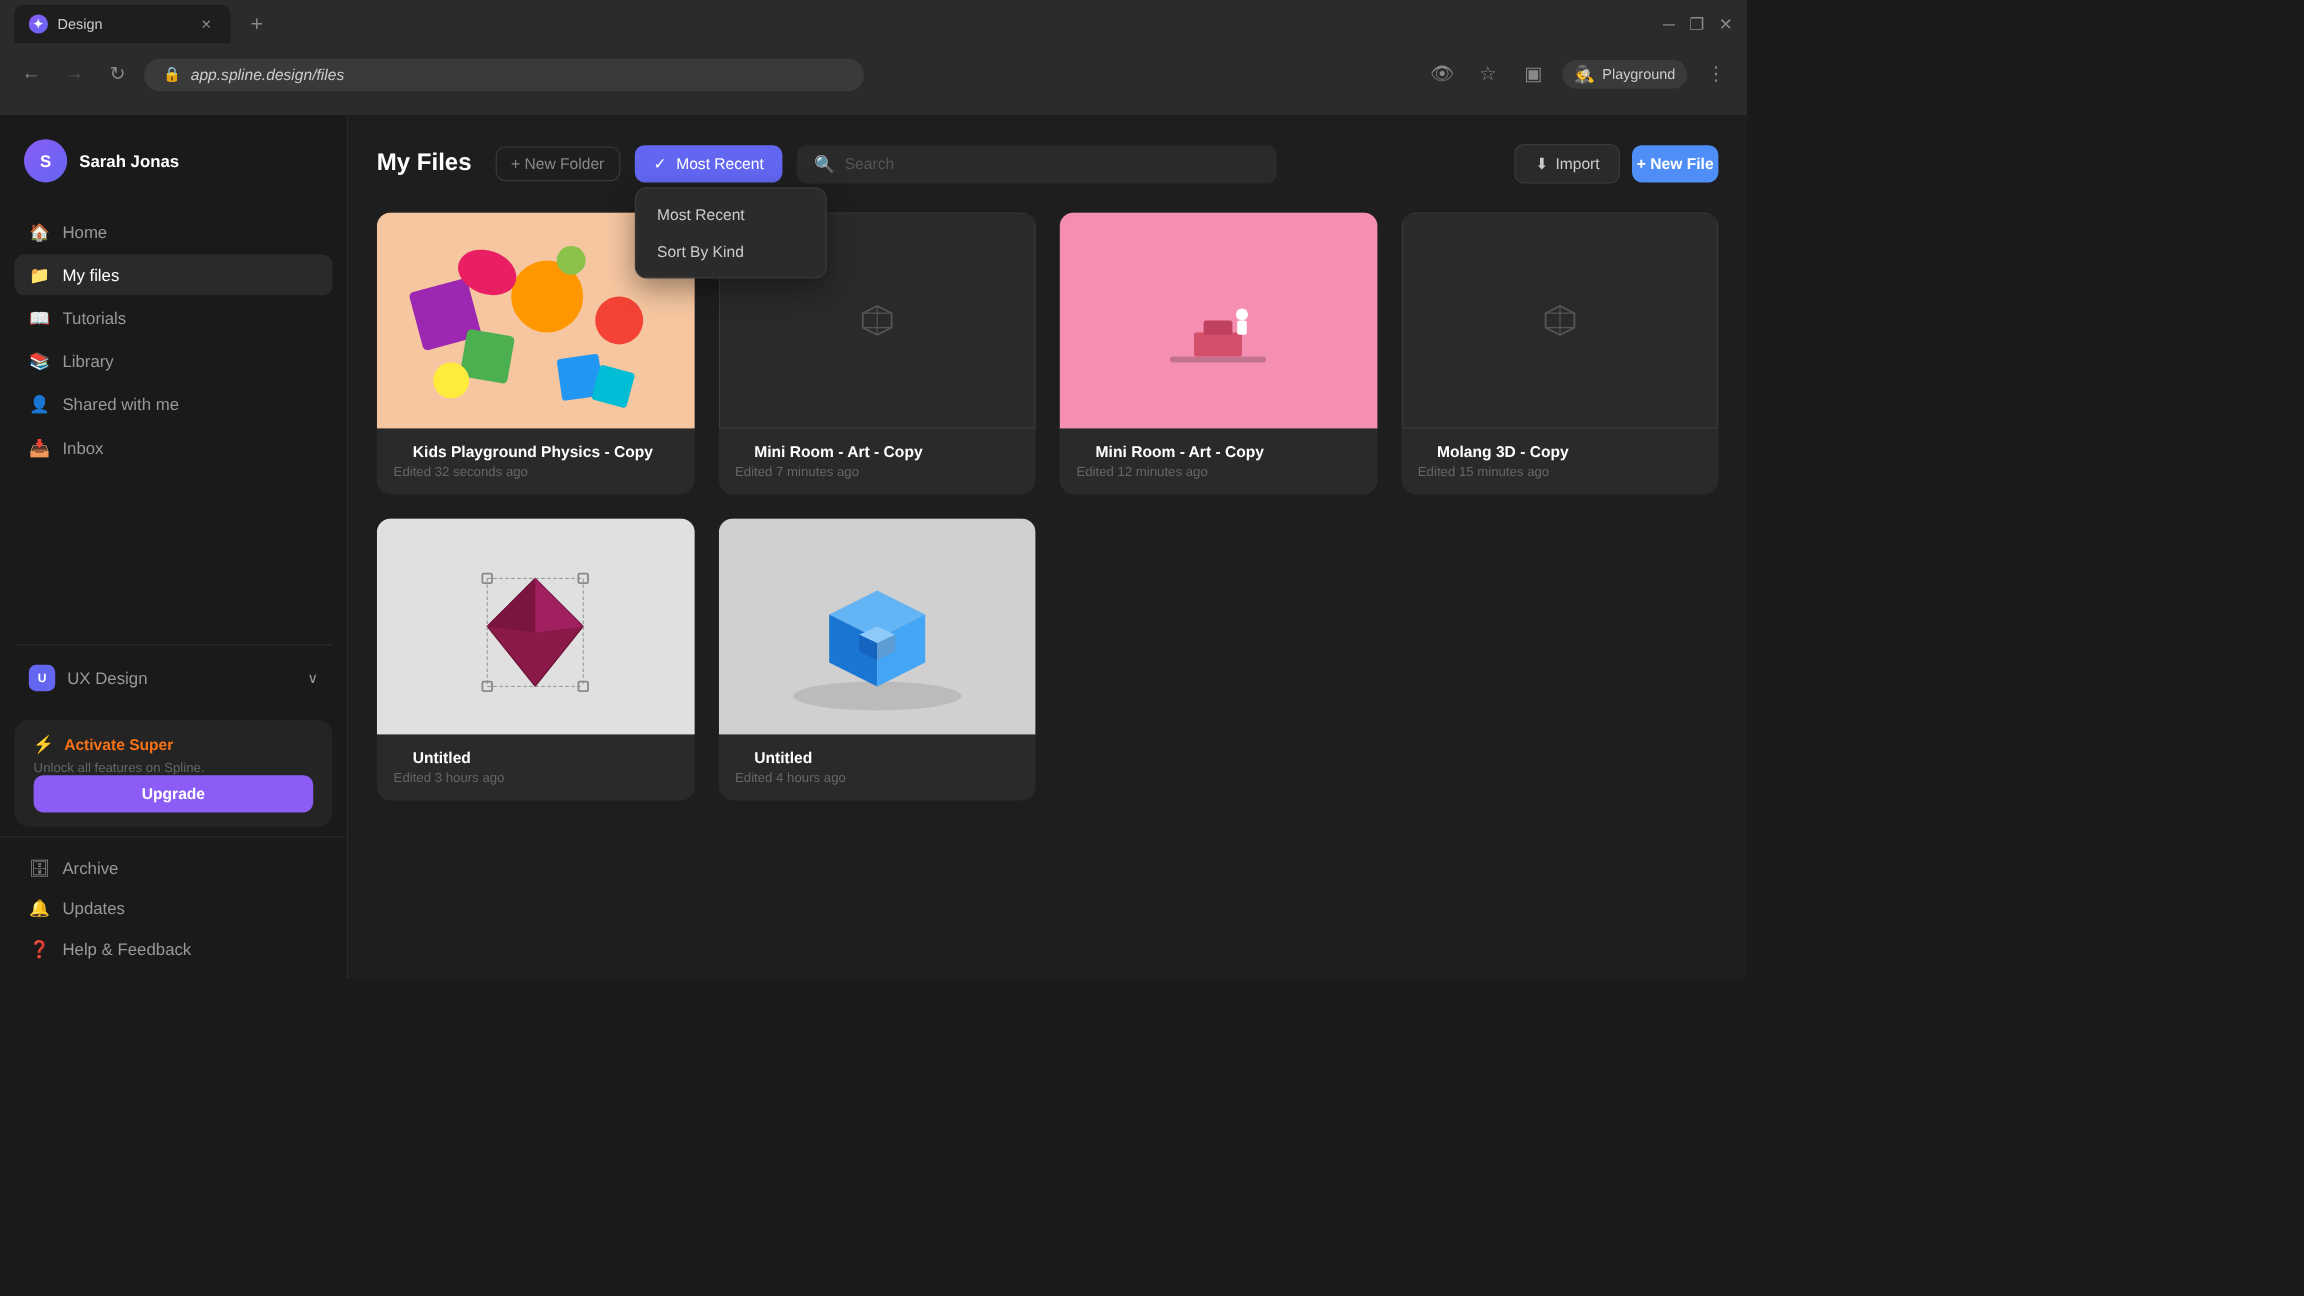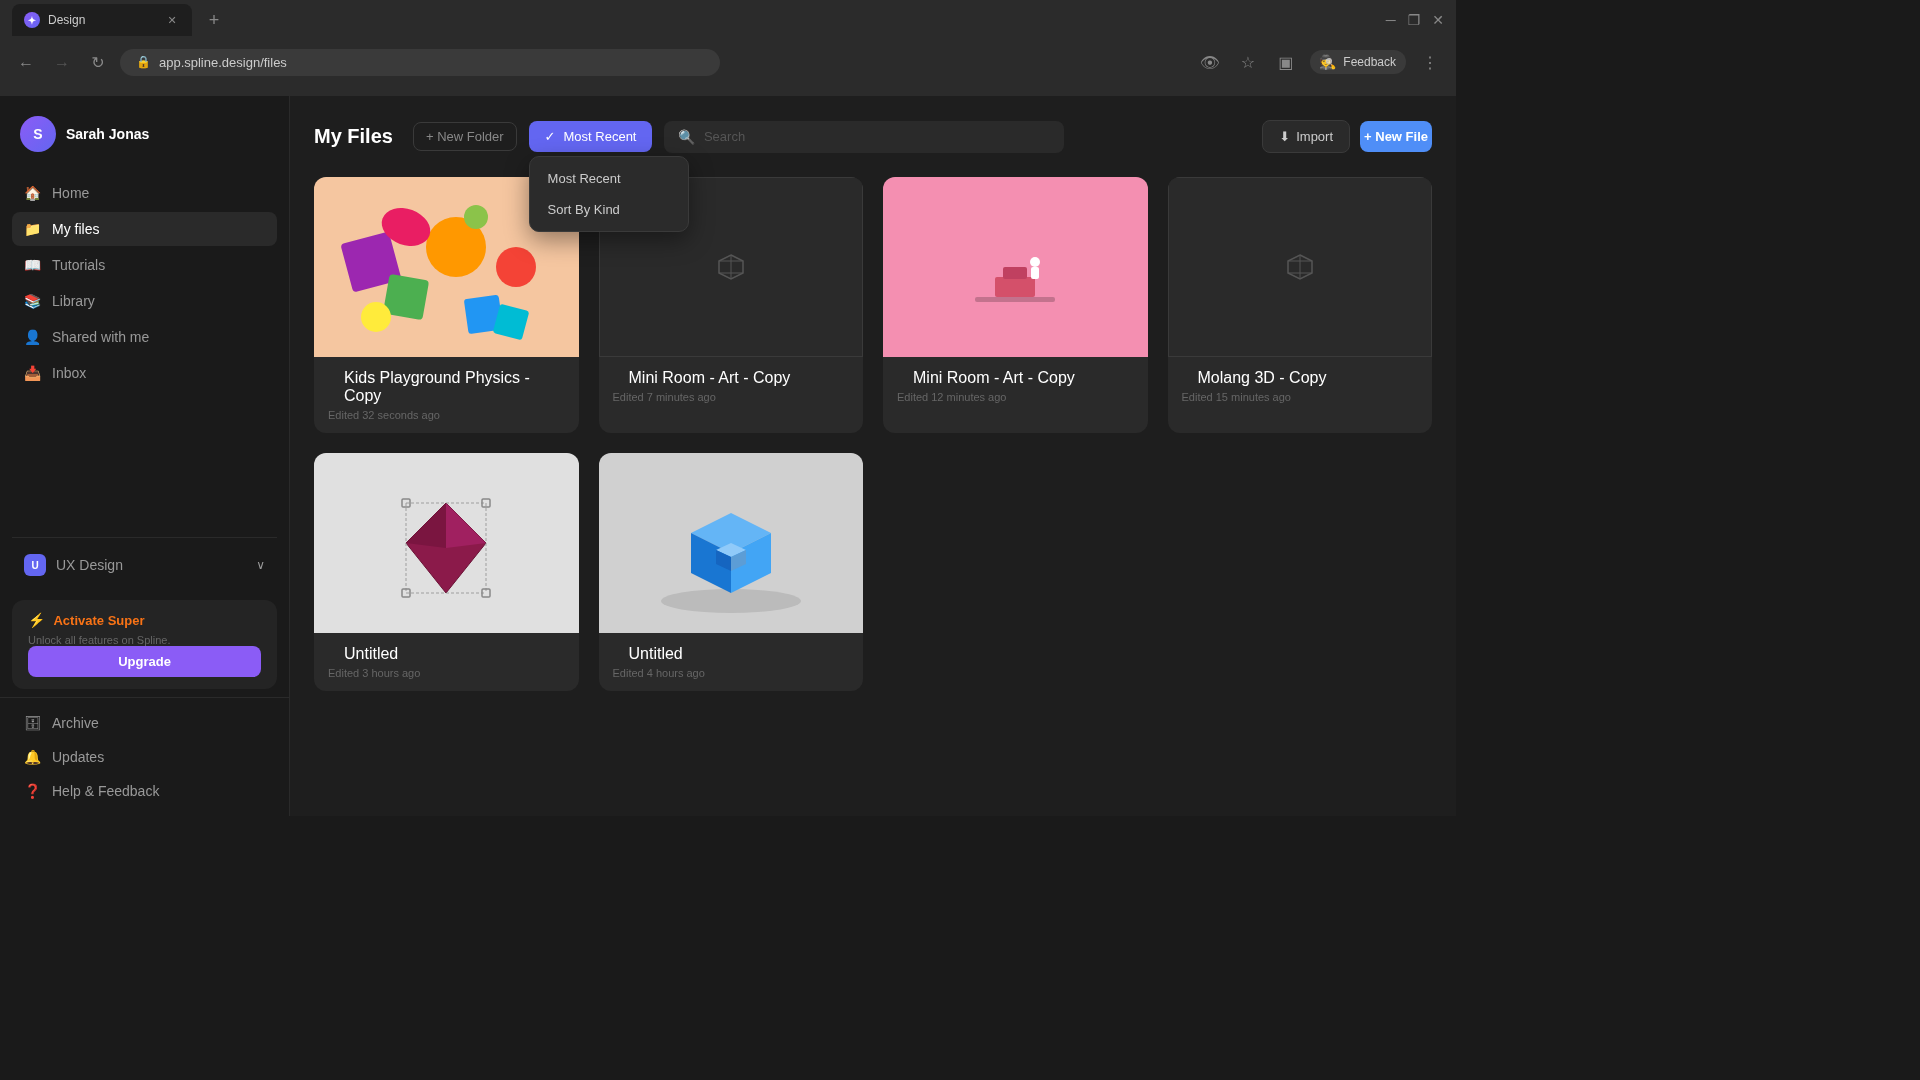--- a/index.html
+++ b/index.html
@@ -101,20 +101,21 @@
       border-radius: 20px;
       padding: 6px 16px;
       display: flex;
       align-items: center;
       gap: 8px;
       max-width: 600px;
     }
     .address-bar-url {
       font-size: 13px;
       color: #ccc;
+      font-style: italic;
     }
     .address-bar-lock {
       color: #888;
       font-size: 12px;
     }
     .toolbar-right {
       margin-left: auto;
       display: flex;
       align-items: center;
       gap: 10px;
@@ -416,22 +417,22 @@
       position: relative;
       overflow: hidden;
       display: flex;
       align-items: center;
       justify-content: center;
     }
     .file-info {
       padding: 12px 14px;
     }
     .file-name {
-      font-size: 16px;
-      font-weight: 400;
+      font-size: 13px;
+      font-weight: 700;
       color: #fff;
       margin-bottom: 4px;
       padding-left: 16px;
     }
     .file-time {
       font-size: 11px;
       color: #666;
     }
 
     
@@ -482,21 +483,21 @@
     <div class="address-bar">
       <span class="address-bar-lock">🔒</span>
       <span class="address-bar-url">app.spline.design/files</span>
     </div>
     <div class="toolbar-right">
       <div class="toolbar-icon">👁</div>
       <div class="toolbar-icon">☆</div>
       <div class="toolbar-icon">▣</div>
       <div class="incognito-btn">
         <span style="font-size:14px">🕵</span>
-        <span>Feedback</span>
+        <span>Playground</span>
       </div>
       <div class="toolbar-icon">⋮</div>
     </div>
   </div>
 </div>
 
 <div class="app-layout">
 
   <div class="sidebar">
     <div class="sidebar-user">

